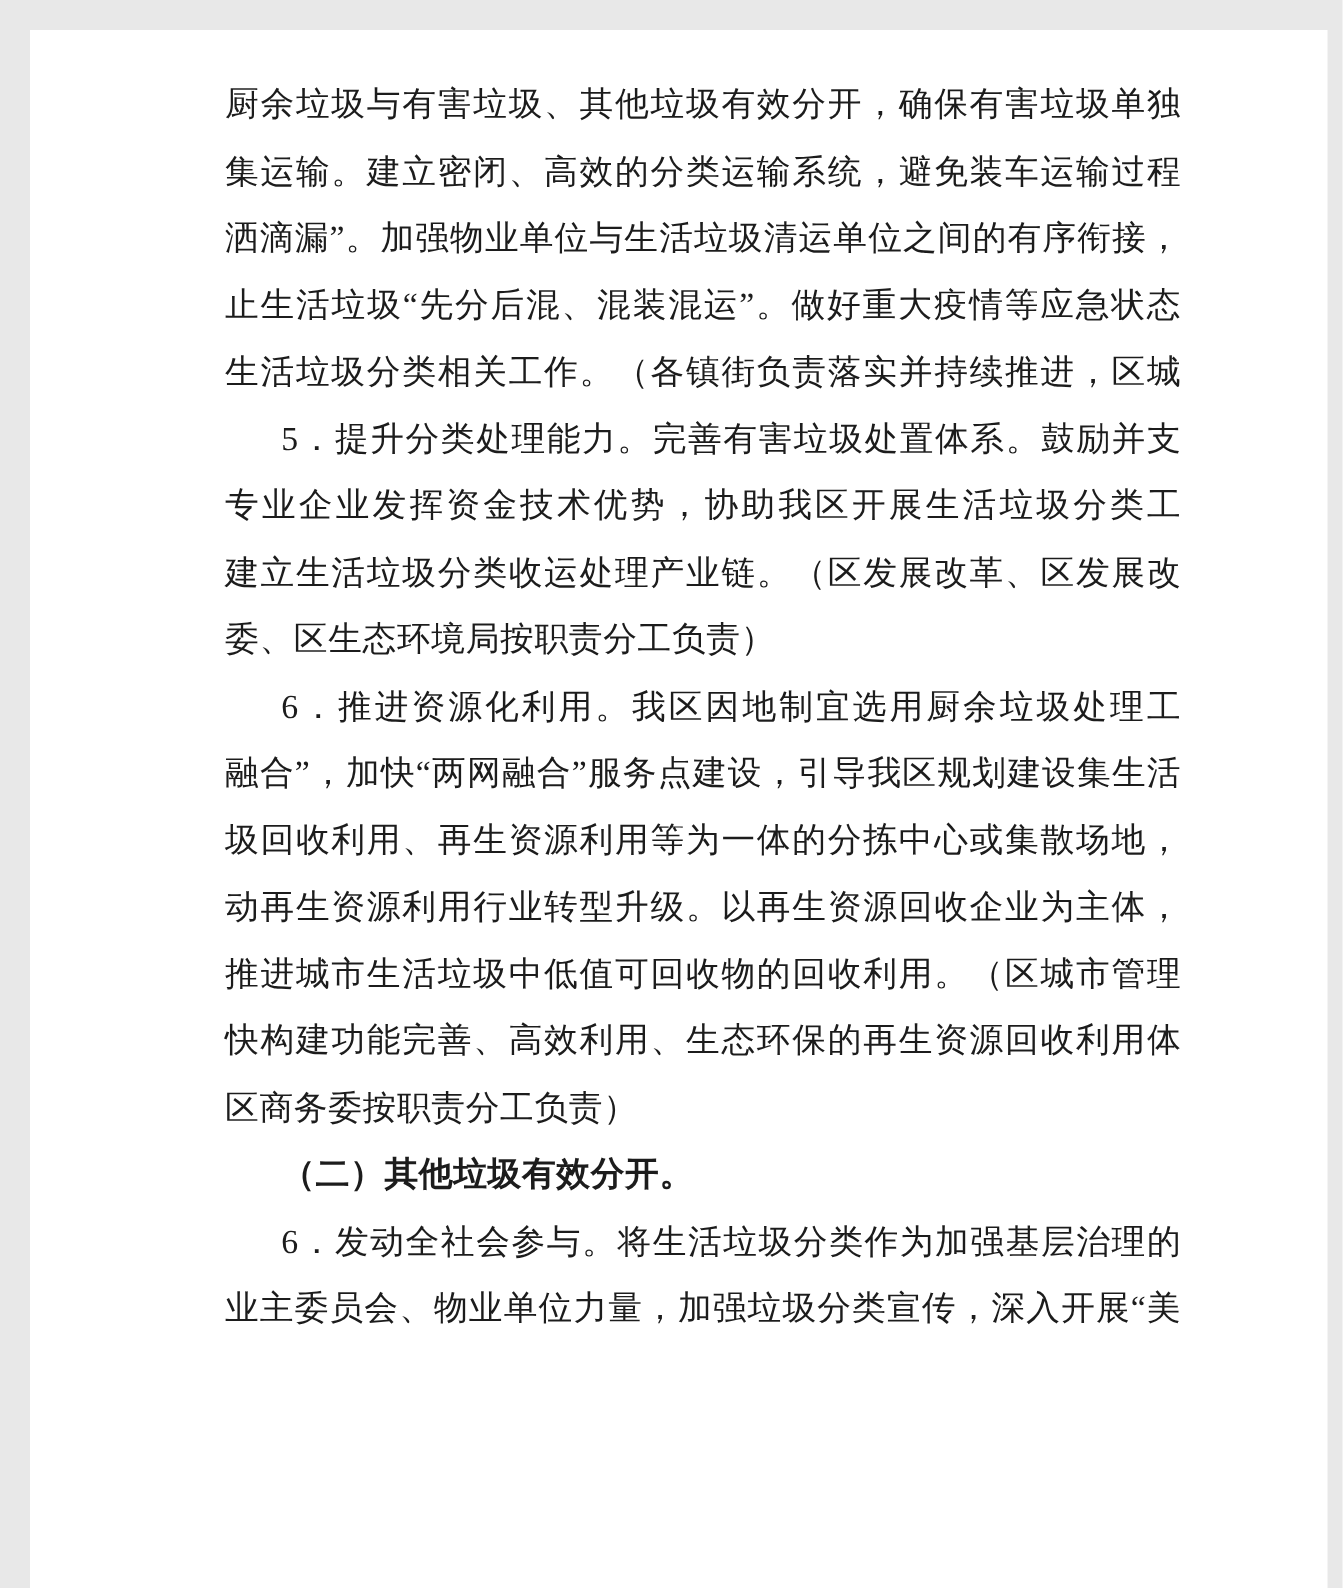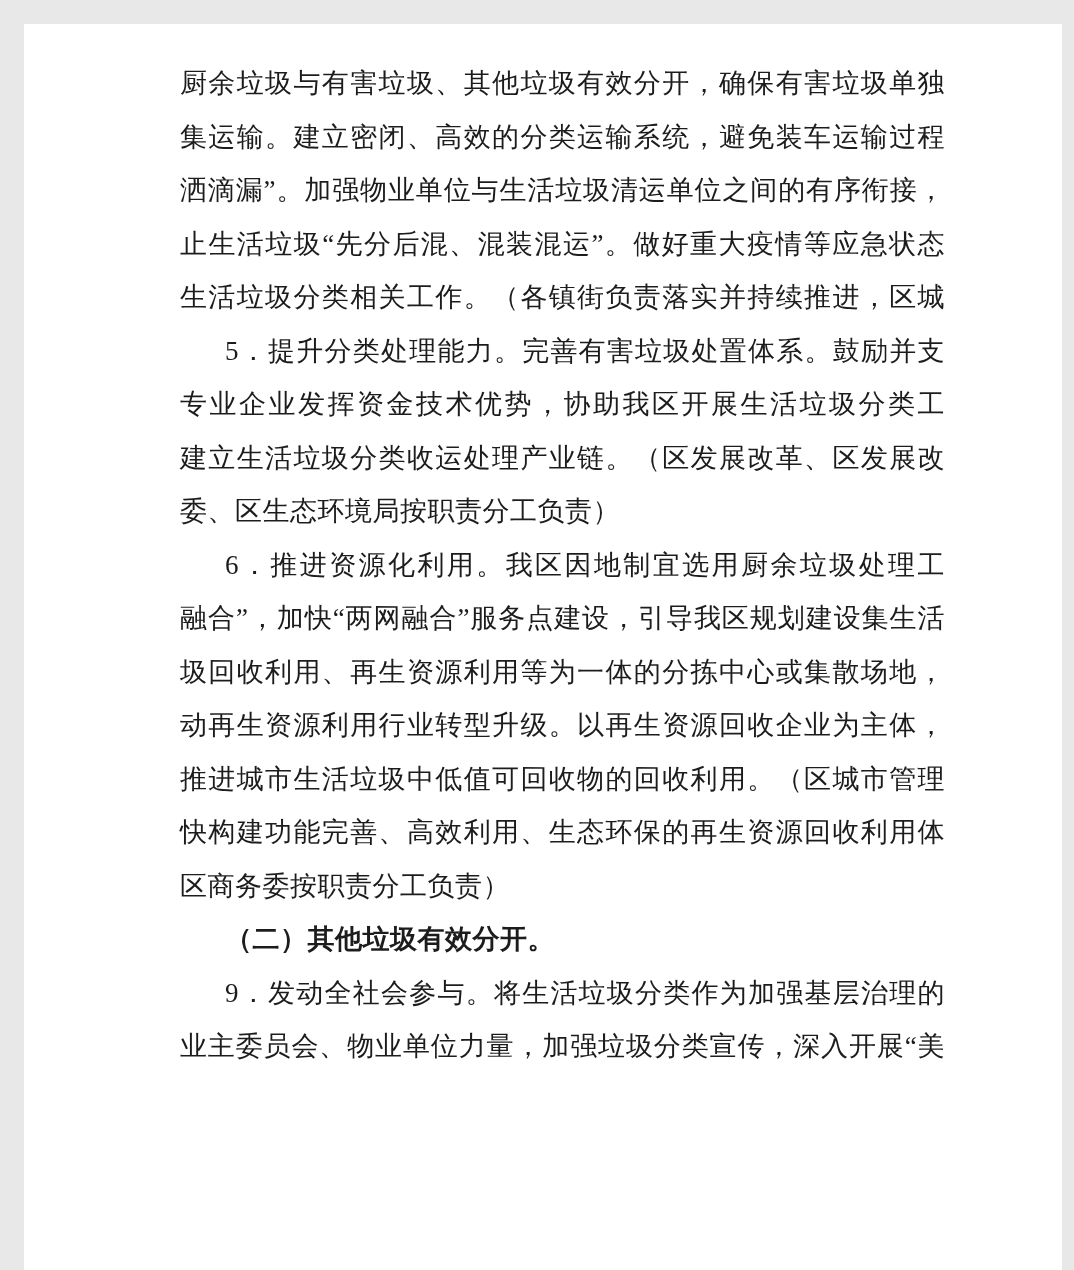--- a/index.html
+++ b/index.html
@@ -64,17 +64,17 @@
       <div class="line just">建立生活垃圾分类收运处理产业链。（区发展改革、区发展改革</div>
       <div class="line">委、区生态环境局按职责分工负责）</div>
       <div class="line just indent">6．推进资源化利用。我区因地制宜选用厨余垃圾处理工艺，</div>
       <div class="line just">融合”，加快“两网融合”服务点建设，引导我区规划建设集生活垃</div>
       <div class="line just">圾回收利用、再生资源利用等为一体的分拣中心或集散场地，推</div>
       <div class="line just">动再生资源利用行业转型升级。以再生资源回收企业为主体，加</div>
       <div class="line just">推进城市生活垃圾中低值可回收物的回收利用。（区城市管理局、</div>
       <div class="line just">快构建功能完善、高效利用、生态环保的再生资源回收利用体系。</div>
       <div class="line">区商务委按职责分工负责）</div>
       <div class="line indent bold">（二）其他垃圾有效分开。</div>
-      <div class="line just indent">9．发动全社会参与。将生活垃圾分类作为加强基层治理的</div>
+      <div class="line just indent">6．发动全社会参与。将生活垃圾分类作为加强基层治理的</div>
       <div class="line just">业主委员会、物业单位力量，加强垃圾分类宣传，深入开展“美好</div>
     </div>
   <div class="page-number">- 5 -</div>
 </div>
 
 </body></html>

